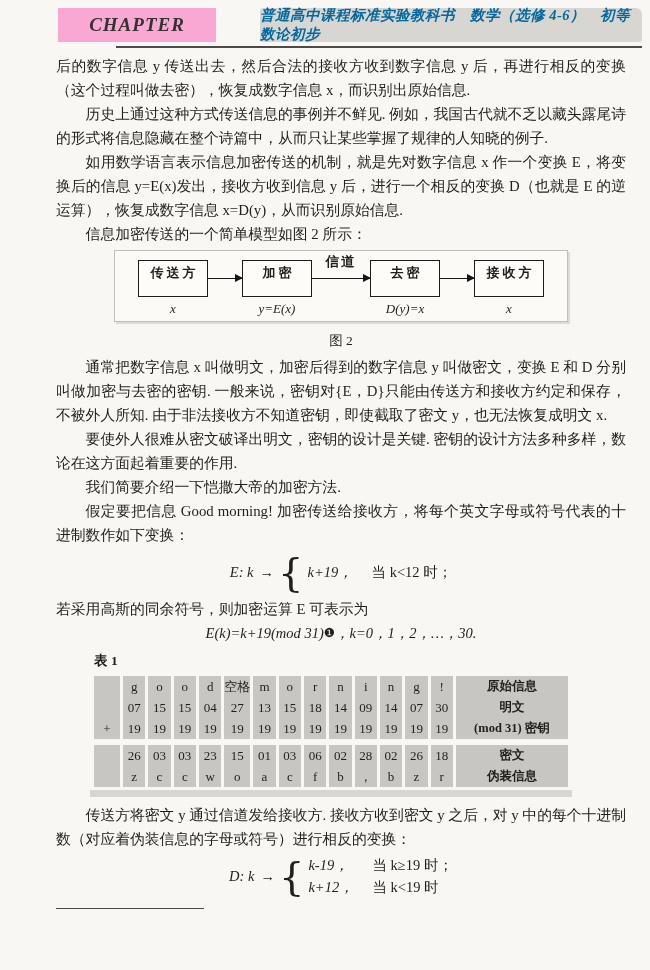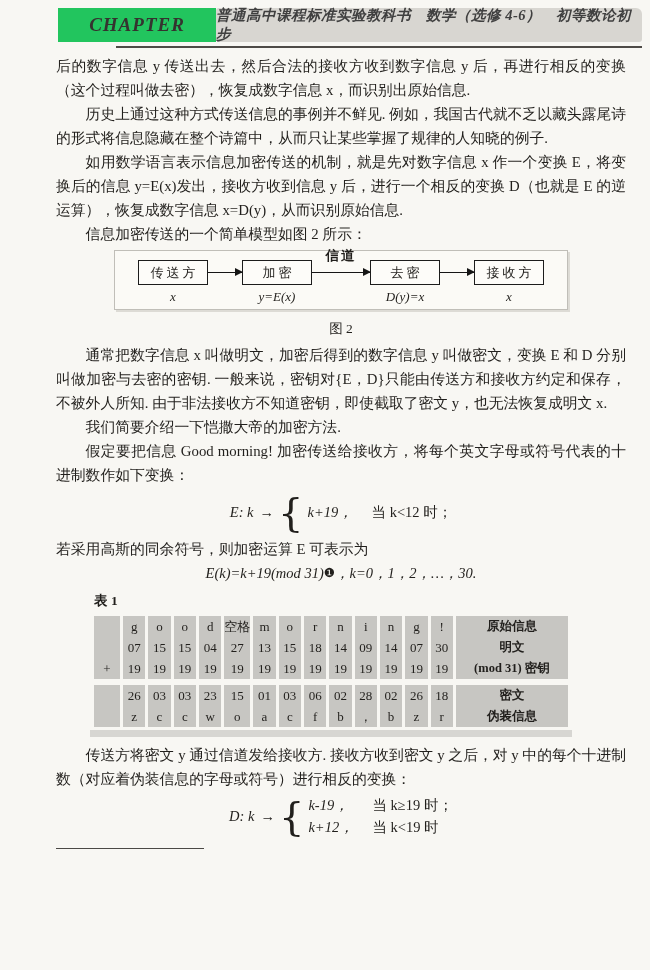--- a/index.html
+++ b/index.html
@@ -6,46 +6,46 @@
   html,body { background:#8a8a8a; }
   .page {
     width:650px; height:970px; margin:0 auto; background:#f8f7f3;
     font-family:"Liberation Serif","DejaVu Serif",serif;
     color:#211f1c; overflow:hidden; position:relative;
   }
   
   .header { padding:8px 8px 0 58px; }
   .header-band { display:flex; height:34px; }
   .chapter {
-    width:158px; background:#22c55e; display:flex; align-items:center; justify-content:center;
+    width:158px; background:#f9a8d4; display:flex; align-items:center; justify-content:center;
     font:italic bold 19px "Liberation Serif","DejaVu Serif",serif; color:#35332f; letter-spacing:1px;
   }
   .title-band {
     flex:1; background:#d8d6d1; border-radius:3px 6px 3px 3px;
     display:flex; align-items:center; justify-content:center;
-    font-weight:bold; font-style:italic; font-size:14.5px; color:#404040; letter-spacing:0.5px;
+    font-weight:bold; font-style:italic; font-size:14.5px; color:#0369a1; letter-spacing:0.5px;margin-left:44px;
   }
   .header-rule { margin:4px 0 0 58px; border-top:2px solid #4e4b47; }
   
   .body { padding:6px 24px 0 56px; font-size:14.8px; line-height:24px; text-align:justify; }
   .para { text-indent:2em; }
   .para-cont { text-indent:0; }
   
   .fig-panel {
     width:454px; margin:4px auto 0 auto; background:#fbfaf6;
     border:1px solid #c0beb8; box-shadow:2px 2px 0 #dddbd5;
     padding:9px 10px 4px 10px;
   }
   .fig-grid {
     display:grid; grid-template-columns:auto 34px auto 58px auto 34px auto;
     align-items:center; justify-content:center;
   }
   .fig-box {
     border:1px solid #1c1c1c; background:#fdfcf9; min-width:70px; text-align:center;
-    font-size:13px; font-weight:normal; letter-spacing:3px; padding:3px 6px 3px 9px; line-height:17px;
+    font-size:13px; font-weight:bold; letter-spacing:3px; padding:3px 6px 15px 9px; line-height:17px;
   }
   .fig-arrow { position:relative; height:0; border-top:1.5px solid #151515; width:100%; }
   .fig-arrow::after {
     content:""; position:absolute; right:-1px; top:-4.7px;
     border-left:8px solid #151515; border-top:4px solid transparent; border-bottom:4px solid transparent;
   }
   .channel { position:absolute; left:50%; transform:translateX(-50%); bottom:5px;
     font-size:13.5px; font-weight:bold; letter-spacing:2px; white-space:nowrap; }
   .fig-sub { text-align:center; font-style:italic; font-size:13px; padding-top:4px; line-height:16px; }
   .fig-caption { text-align:center; font-size:13.5px; padding:7px 0 2px 0; }
@@ -116,20 +116,21 @@
         <div class="fig-sub">y=E(x)</div>
         <div></div>
         <div class="fig-sub">D(y)=x</div>
         <div></div>
         <div class="fig-sub">x</div>
       </div>
     </div>
     <div class="fig-caption">图 2</div>
 
     <p class="para">通常把数字信息 x 叫做明文，加密后得到的数字信息 y 叫做密文，变换 E 和 D 分别叫做加密与去密的密钥. 一般来说，密钥对{E，D}只能由传送方和接收方约定和保存，不被外人所知. 由于非法接收方不知道密钥，即使截取了密文 y，也无法恢复成明文 x.</p>
+    <p class="para">要使外人很难从密文破译出明文，密钥的设计是关键. 密钥的设计方法多种多样，数论在这方面起着重要的作用.</p>
     <p class="para">我们简要介绍一下恺撒大帝的加密方法.</p>
     <p class="para">假定要把信息 Good morning! 加密传送给接收方，将每个英文字母或符号代表的十进制数作如下变换：</p>
 
     <div class="formula-row">
       <span class="f-lhs">E: k</span>
       <span class="f-arrow">→</span>
       <span class="f-brace">{</span>
       <span>
         <span class="f-case">
           <span class="f-expr">k+19，</span>

